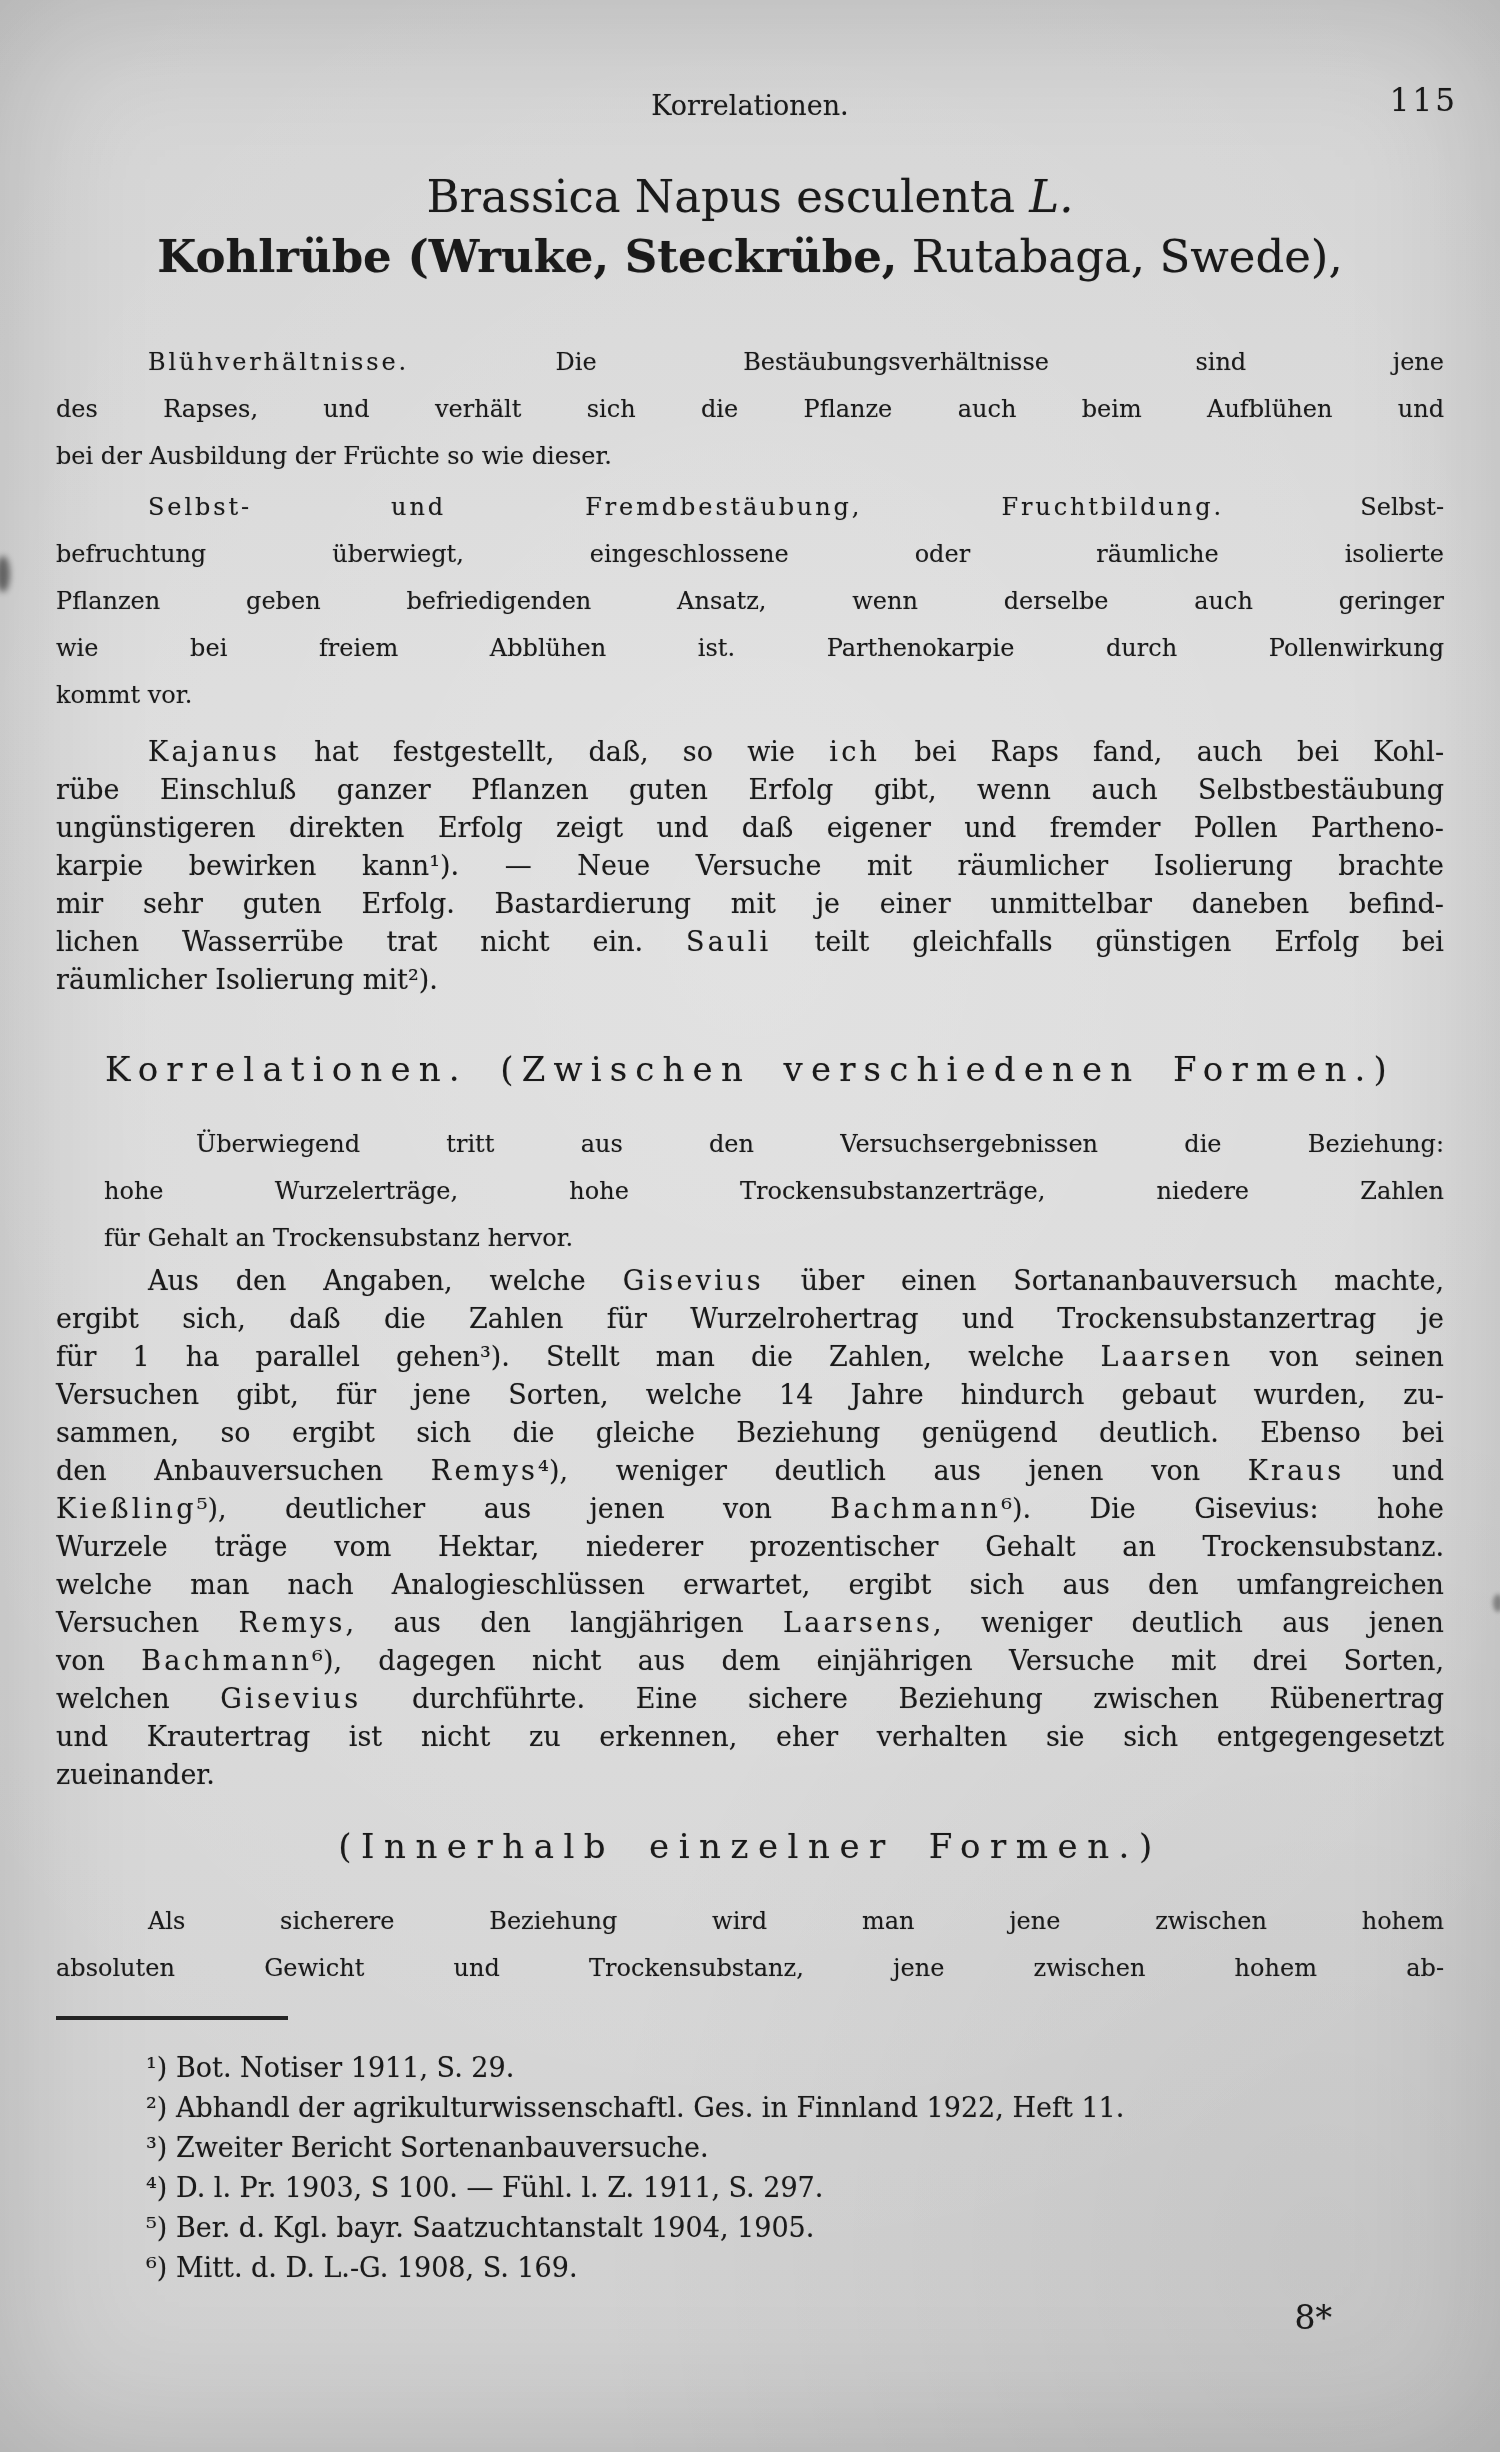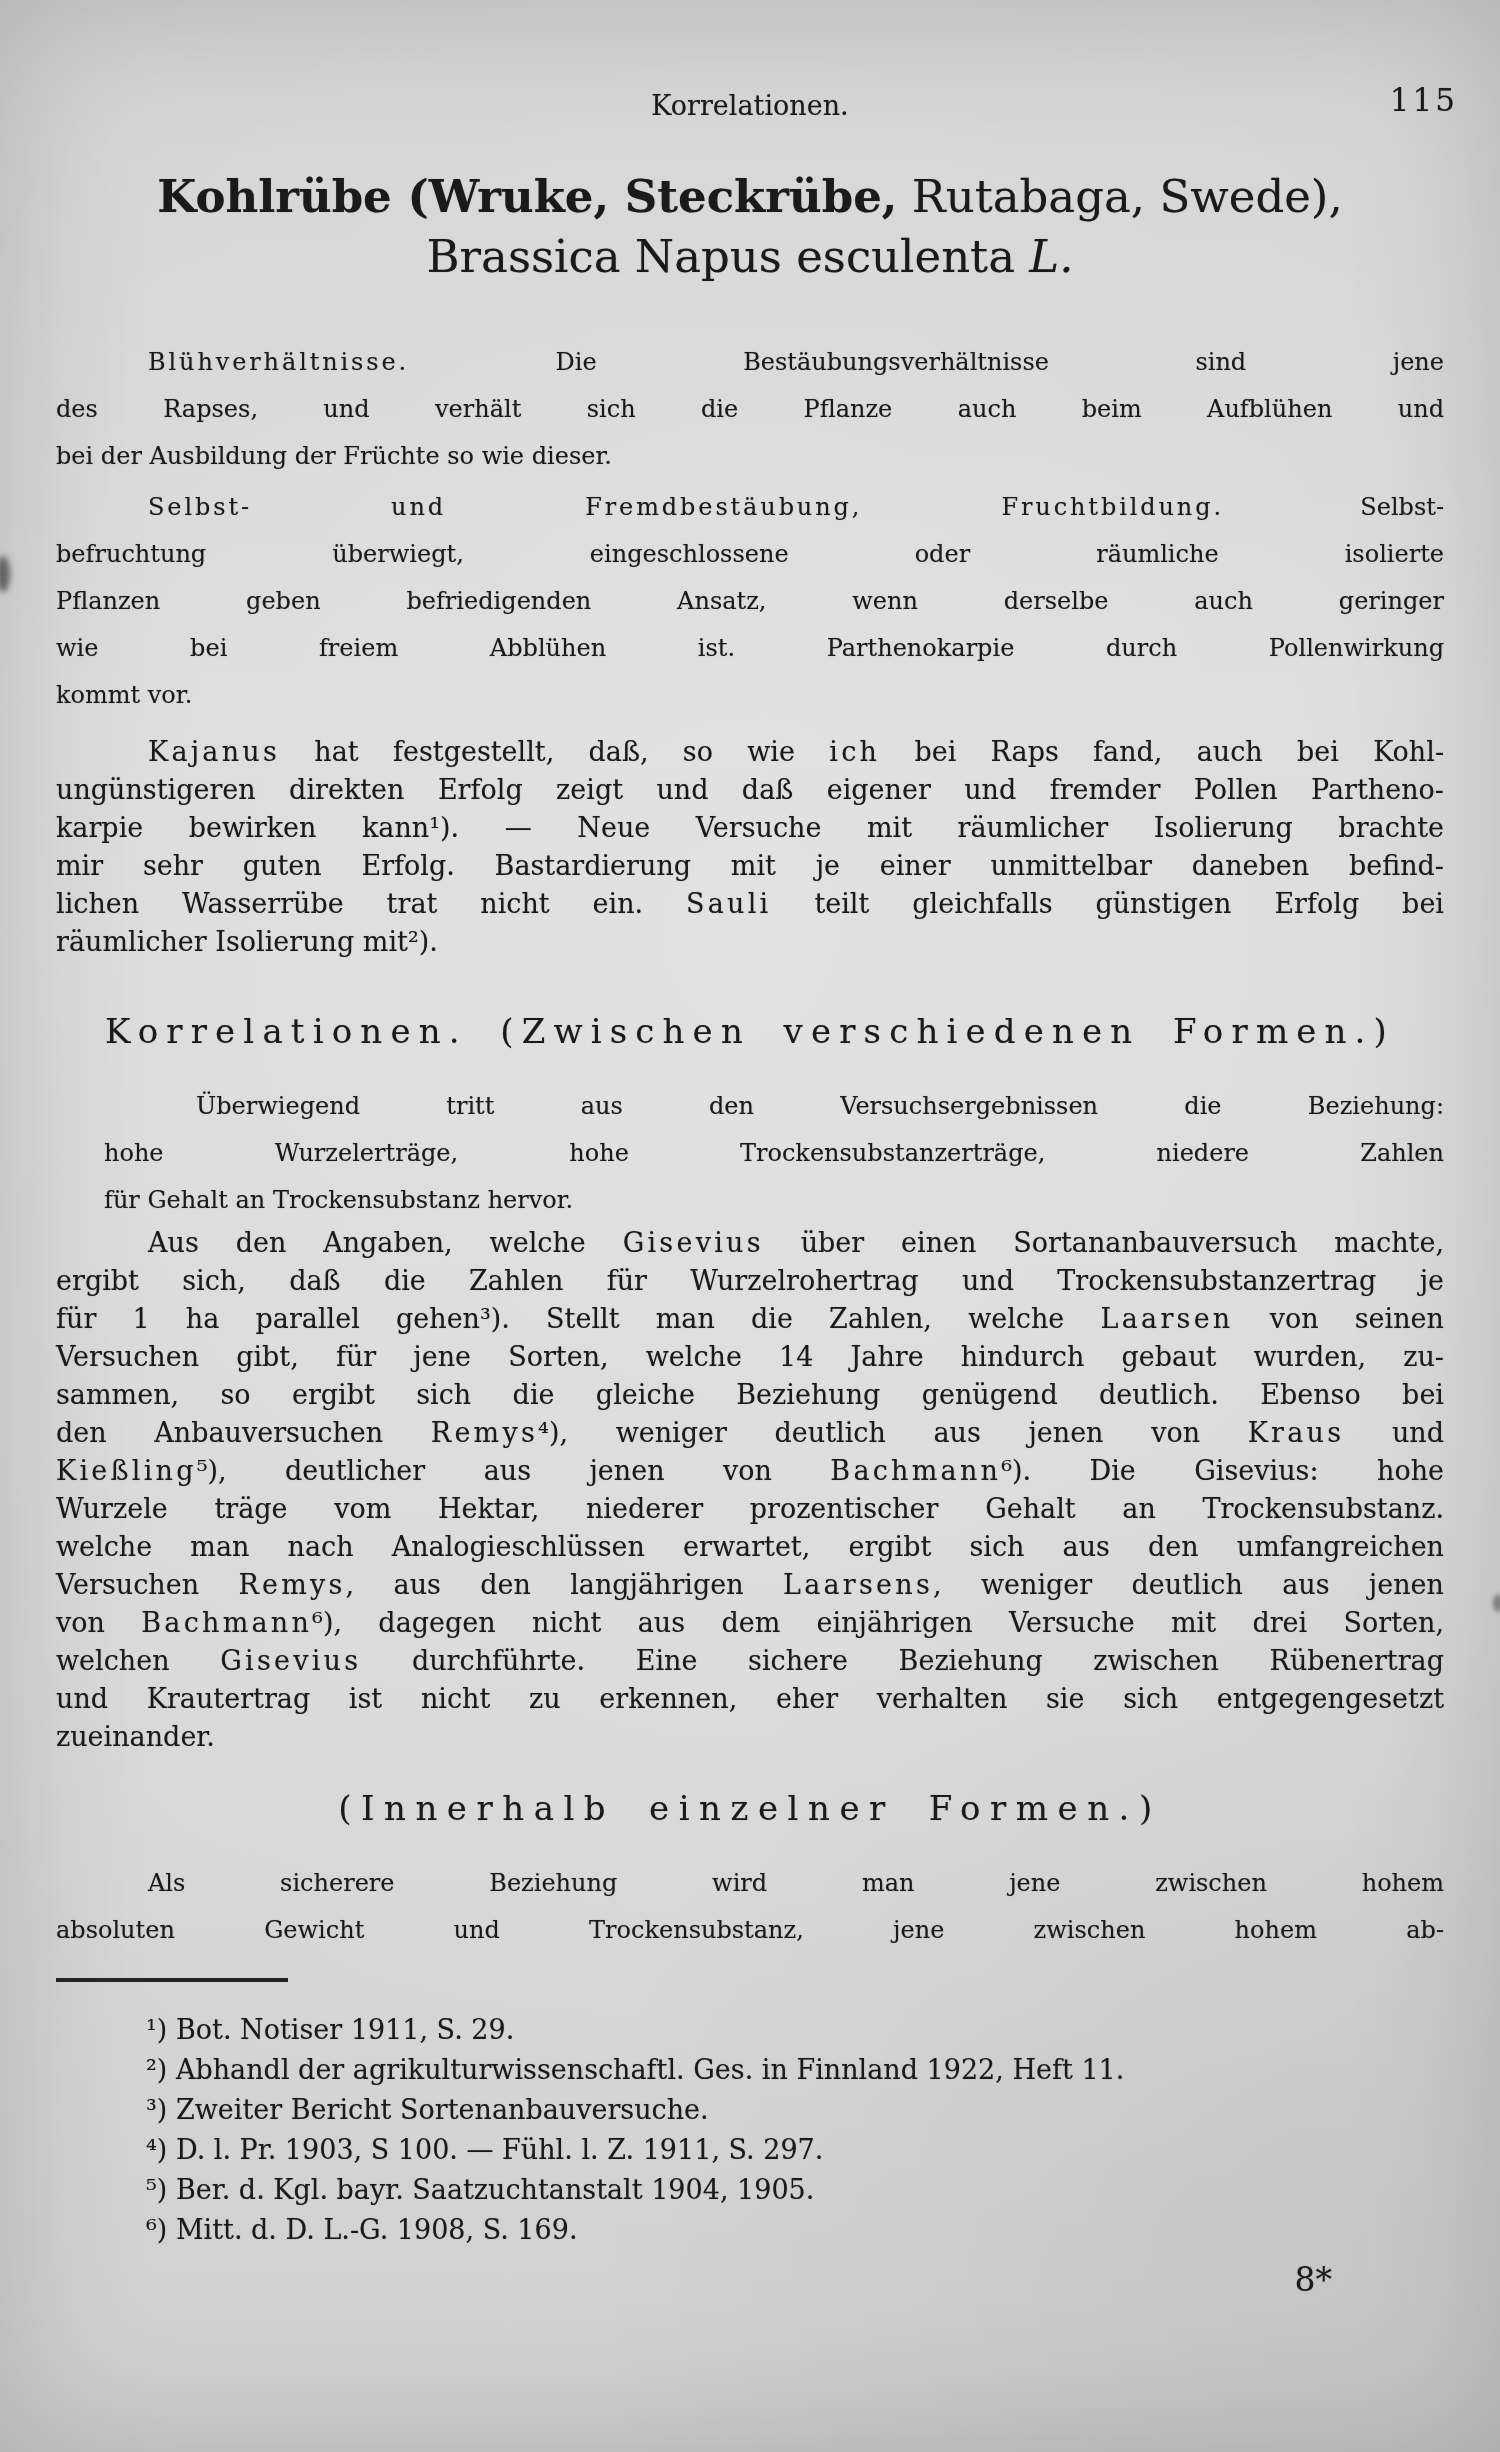--- a/index.html
+++ b/index.html
@@ -63,39 +63,40 @@
   <div class="smudge s1"></div>
   <div class="smudge s2"></div>
   <div class="inner">
 
     <div class="header">
       <span>Korrelationen.</span>
     </div>
     <div class="page-num">115</div>
 
     <div class="title" id="title">
+        <div><span>Brassica Napus esculenta </span><span class="i">L.</span></div>
         <div><span class="b">Kohlrübe (Wruke, Steckrübe,</span><span> Rutabaga, Swede),</span></div>
-        <div><span>Brassica Napus esculenta </span><span class="i">L.</span></div>
       </div>
 
     <div id="blocks">
         <div class="para large" id="blk-p1">
           <div class="line just indent"><span class="sp">Blühverhältnisse.</span><span> Die Bestäubungsverhältnisse sind jene</span></div>
           <div class="line just"><span>des Rapses, und verhält sich die Pflanze auch beim Aufblühen und</span></div>
           <div class="line"><span>bei der Ausbildung der Früchte so wie dieser.</span></div>
         </div>
         <div class="para large" id="blk-p2">
           <div class="line just indent"><span class="sp">Selbst- und Fremdbestäubung, Fruchtbildung.</span><span> Selbst-</span></div>
           <div class="line just"><span>befruchtung überwiegt, eingeschlossene oder räumliche isolierte</span></div>
           <div class="line just"><span>Pflanzen geben befriedigenden Ansatz, wenn derselbe auch geringer</span></div>
           <div class="line just"><span>wie bei freiem Abblühen ist. Parthenokarpie durch Pollenwirkung</span></div>
           <div class="line"><span>kommt vor.</span></div>
         </div>
         <div class="para small" id="blk-p3">
           <div class="line just indent"><span class="sp">Kajanus</span><span> hat festgestellt, daß, so wie </span><span class="sp">ich</span><span> bei Raps fand, auch bei Kohl-</span></div>
+          <div class="line just"><span>rübe Einschluß ganzer Pflanzen guten Erfolg gibt, wenn auch Selbstbestäubung</span></div>
           <div class="line just"><span>ungünstigeren direkten Erfolg zeigt und daß eigener und fremder Pollen Partheno-</span></div>
           <div class="line just"><span>karpie bewirken kann¹). — Neue Versuche mit räumlicher Isolierung brachte</span></div>
           <div class="line just"><span>mir sehr guten Erfolg. Bastardierung mit je einer unmittelbar daneben befind-</span></div>
           <div class="line just"><span>lichen Wasserrübe trat nicht ein. </span><span class="sp">Sauli</span><span> teilt gleichfalls günstigen Erfolg bei</span></div>
           <div class="line"><span>räumlicher Isolierung mit²).</span></div>
         </div>
         <div class="heading" id="blk-h1"><span>Korrelationen. (Zwischen verschiedenen Formen.)</span></div>
         <div class="para large" id="blk-p4">
           <div class="line just indent"><span>Überwiegend tritt aus den Versuchsergebnissen die Beziehung:</span></div>
           <div class="line just"><span>hohe Wurzelerträge, hohe Trockensubstanzerträge, niedere Zahlen</span></div>

